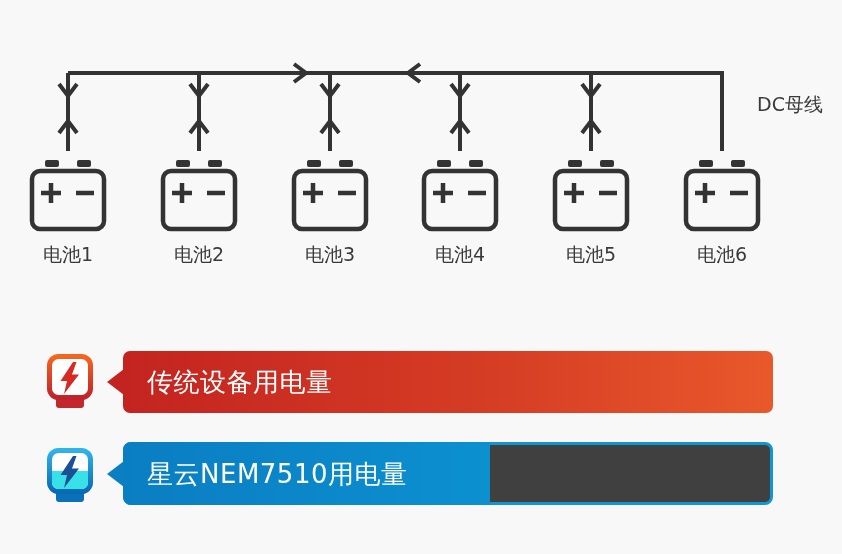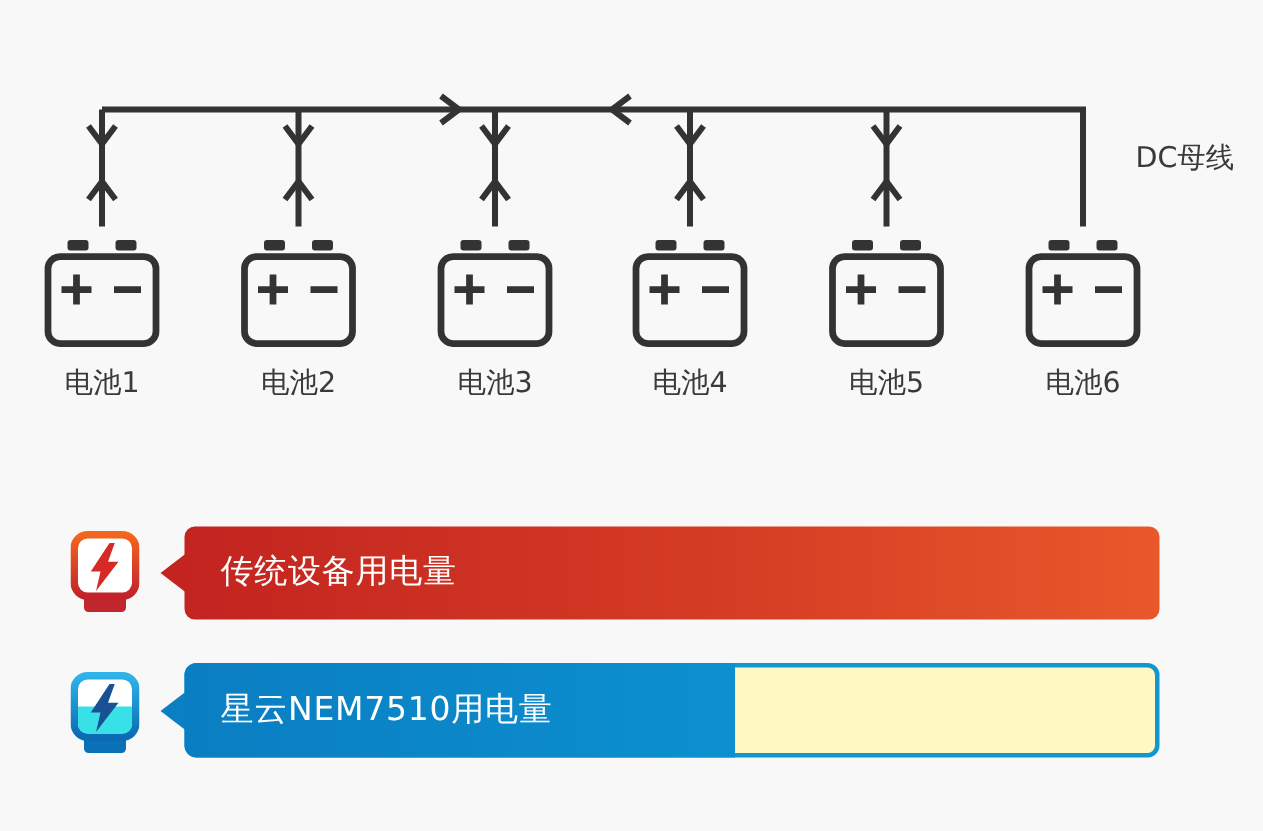--- a/index.html
+++ b/index.html
@@ -14,31 +14,31 @@
   .term{fill:#333333;stroke:none;}
   .batt-body{fill:none;stroke:#333333;stroke-width:4.5;}
   .batt-sign{fill:none;stroke:#333333;stroke-width:4.5;stroke-linecap:butt;}
   .dlabel{font-family:"DejaVu Sans","Liberation Sans",sans-serif;font-size:19px;fill:#3a3a3a;text-anchor:middle;}
   .buslabel{font-family:"DejaVu Sans","Liberation Sans",sans-serif;font-size:19px;fill:#3a3a3a;text-anchor:start;}
   
   .meter-icon{position:absolute;width:46px;height:57px;}
   .meter-icon.red{left:47px;top:354px;}
   .meter-icon.blue{left:47px;top:448px;}
   .bar-label{
-    color:#ffffff;font-size:22px;font-weight:500;white-space:nowrap;
+    color:#ffffff;font-size:26px;font-weight:500;white-space:nowrap;
     letter-spacing:0.5px;line-height:1;
   }
   .bar-red{
     position:absolute;left:123px;top:351px;width:650px;height:62px;
     border-radius:7px;background:linear-gradient(90deg,#c32420 0%,#d53c24 55%,#e9582b 100%);
     display:flex;align-items:center;padding-left:24px;box-sizing:border-box;
   }
   .bar-track{
     position:absolute;left:123px;top:442px;width:650px;height:63px;
-    border:3px solid #1296d2;border-radius:8px;background:#fef9c3;
+    border:3px solid #1296d2;border-radius:8px;background:#404040;
     box-sizing:border-box;
   }
   .bar-fill{
     position:absolute;left:-3px;top:-3px;height:calc(100% + 6px);width:57%;
     background:linear-gradient(90deg,#0a7ec2 0%,#0c90d0 100%);
     border-radius:8px 0 0 8px;
     display:flex;align-items:center;padding-left:24px;box-sizing:border-box;
   }
   .tail{
     position:absolute;left:-16px;top:50%;transform:translateY(-50%);

